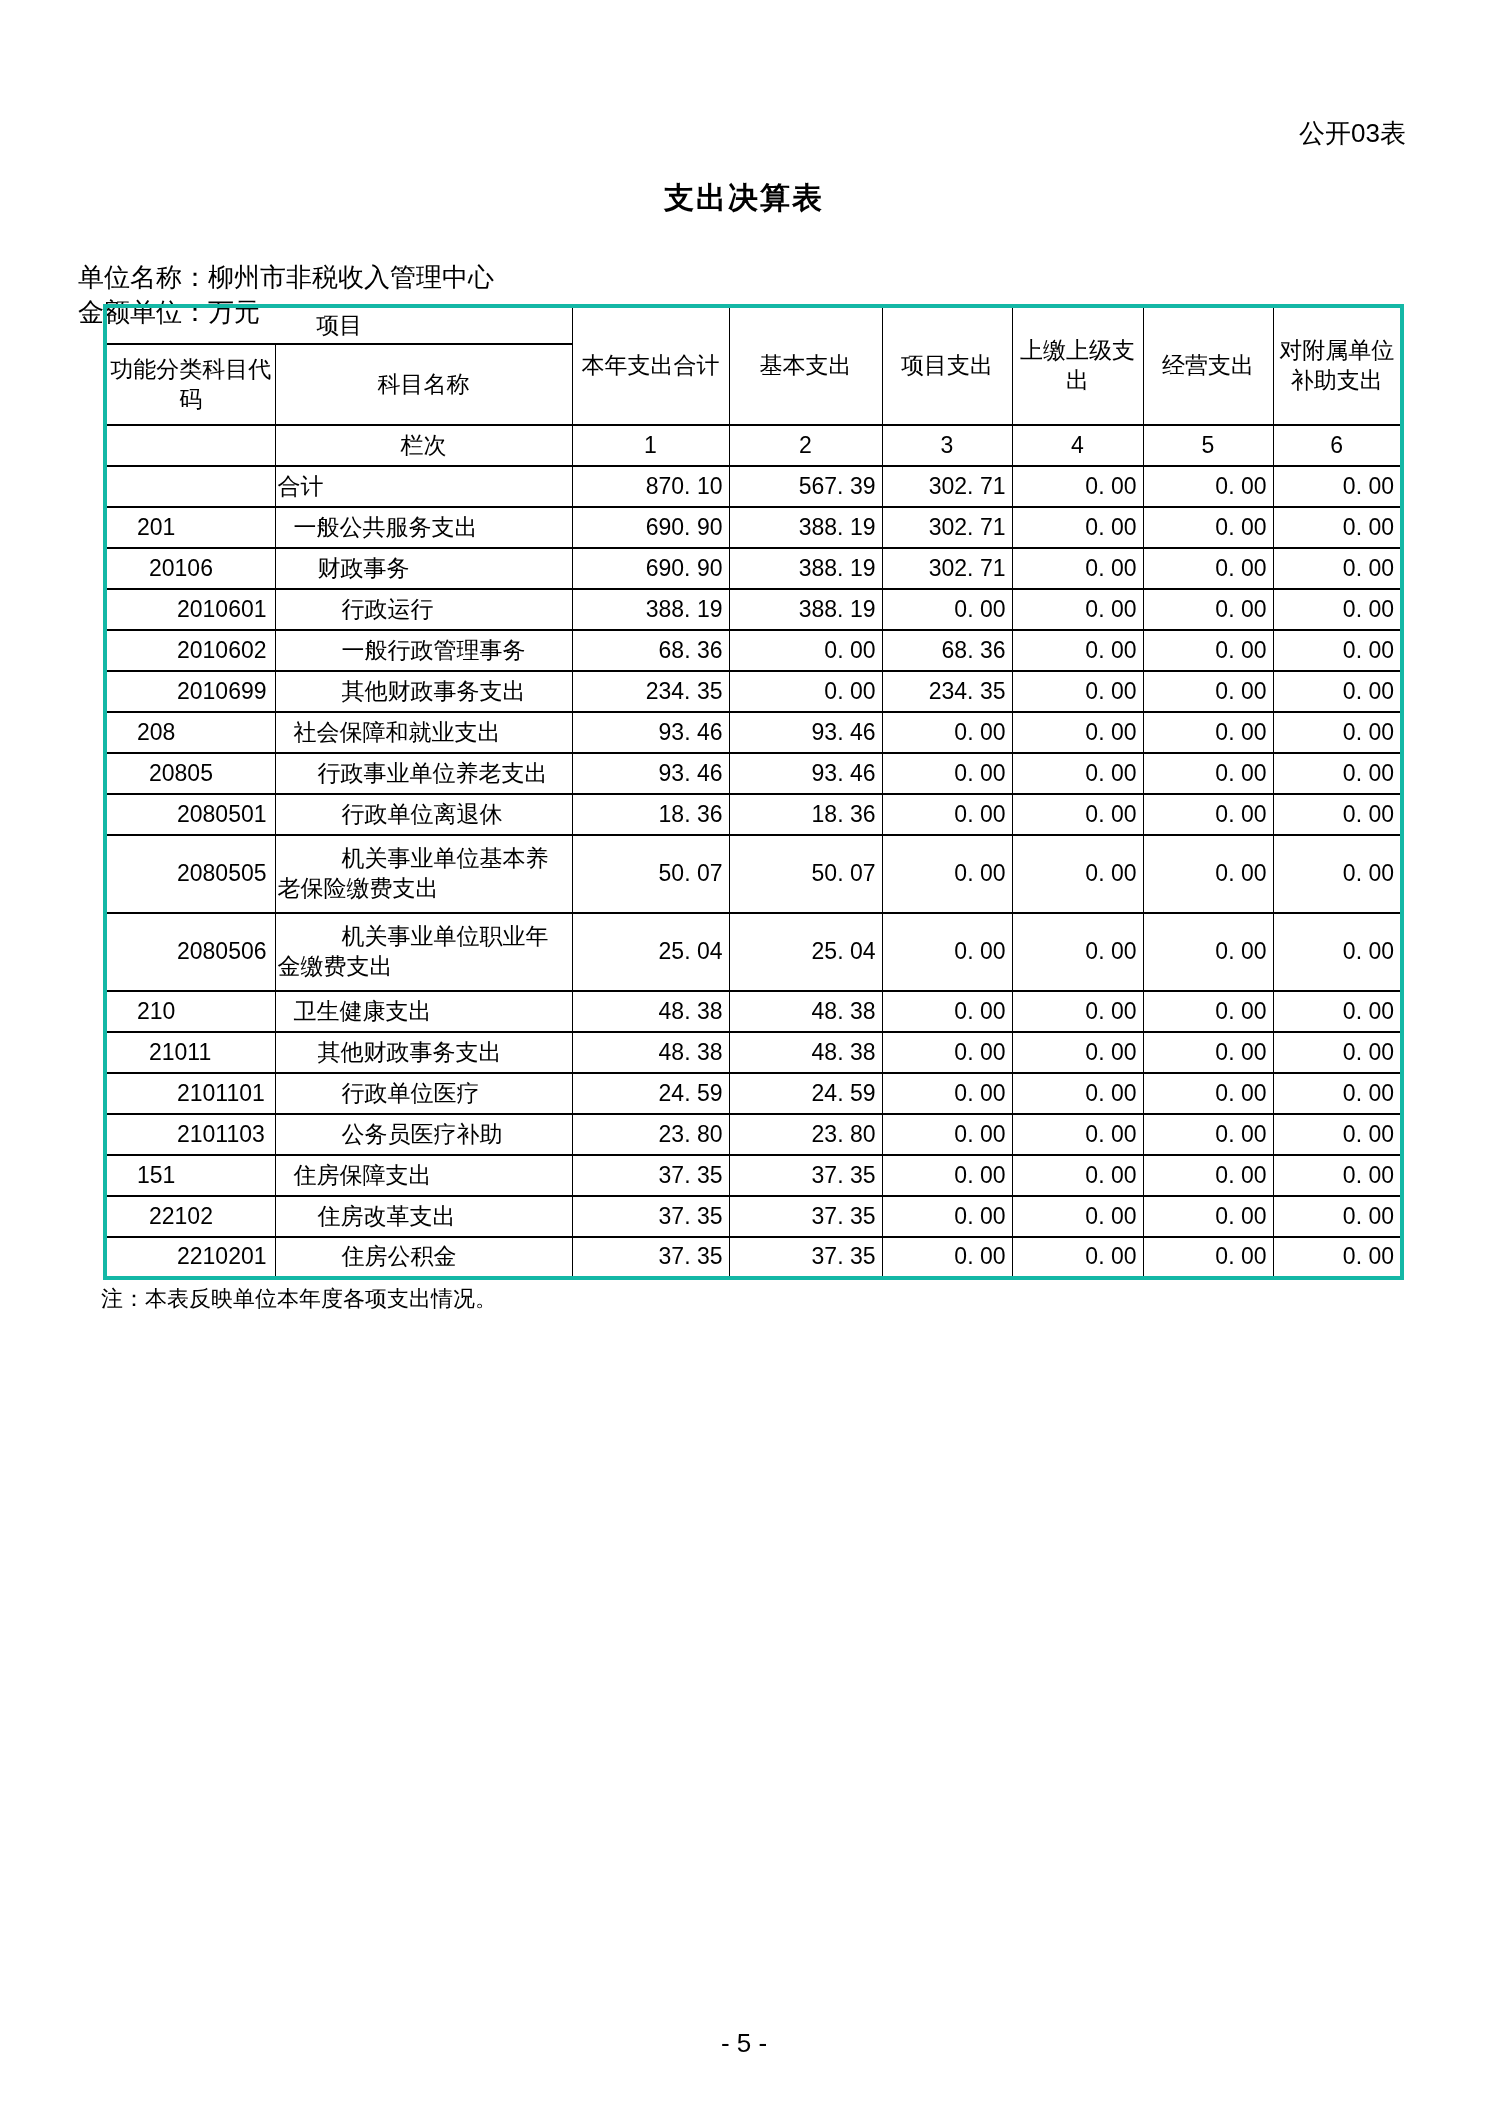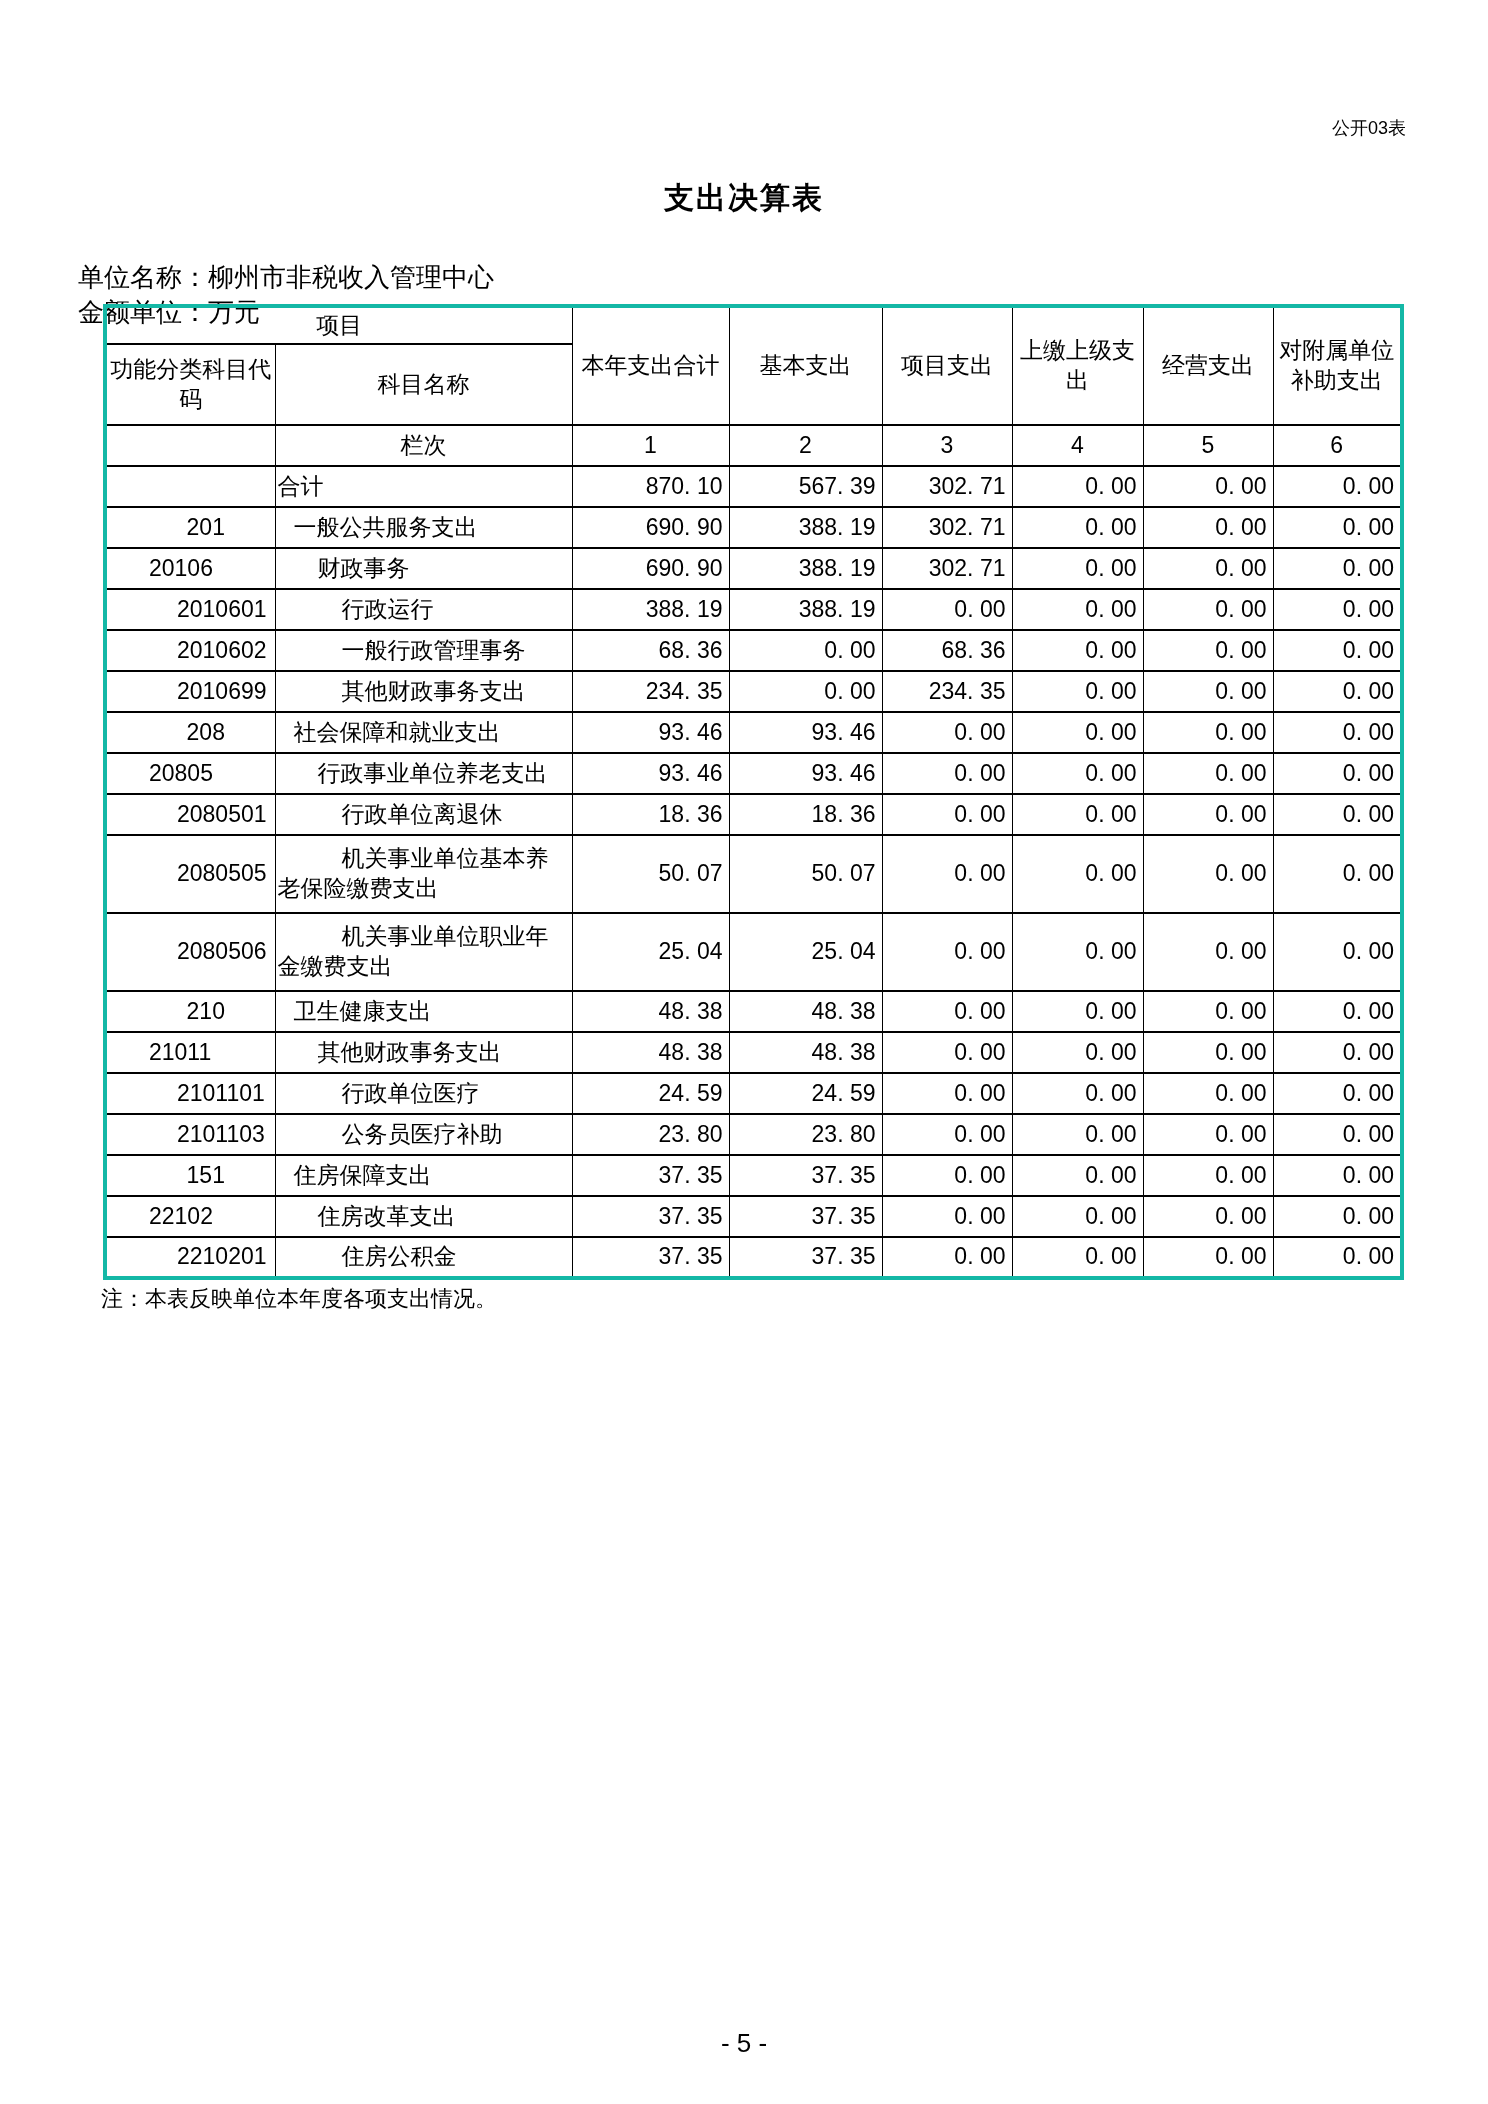--- a/index.html
+++ b/index.html
@@ -10,21 +10,21 @@
     height: 2104px;
     margin: 0 auto;
     background: #ffffff;
     font-family: "Liberation Sans", "DejaVu Sans", sans-serif;
     color: #000;
   }
   .form-code {
     position: absolute;
     top: 116px;
     right: 82px;
-    font-size: 18px;
+    font-size: 26px;
   }
   .doc-title {
     position: absolute;
     top: 178px;
     left: 0;
     width: 100%;
     text-align: center;
     font-size: 30px;
     font-weight: bold;
     letter-spacing: 2px;
@@ -58,21 +58,21 @@
     overflow: hidden;
   }
   table.fin { border: 4px solid #14b8a6; }
   tr.hdr1 { height: 38px; }
   tr.hdr2 { height: 81px; }
   tr.hdr3 { height: 41px; }
   tr.datarow { height: 41px; }
   tr.datarow.tall { height: 78px; }
   th.center, td.center { text-align: center; }
   td.code { text-align: left; padding-left: 12px; }
-  td.code.lv1 { padding-left: 30px; text-align: center; }
+  td.code.lv1 { padding-left: 30px; }
   td.code.lv2 { padding-left: 42px; }
   td.code.lv3 { padding-left: 70px; }
   td.name { text-align: left; padding-left: 2px; padding-right: 4px; }
   td.name.lv1 { text-indent: 16px; }
   td.name.lv2 { text-indent: 40px; margin-left: 32px; }
   td.name.lv3 { text-indent: 64px; }
   td.val { text-align: right; padding-right: 6px; white-space: pre; }
   .footnote {
     position: absolute;
     top: 1284px;

